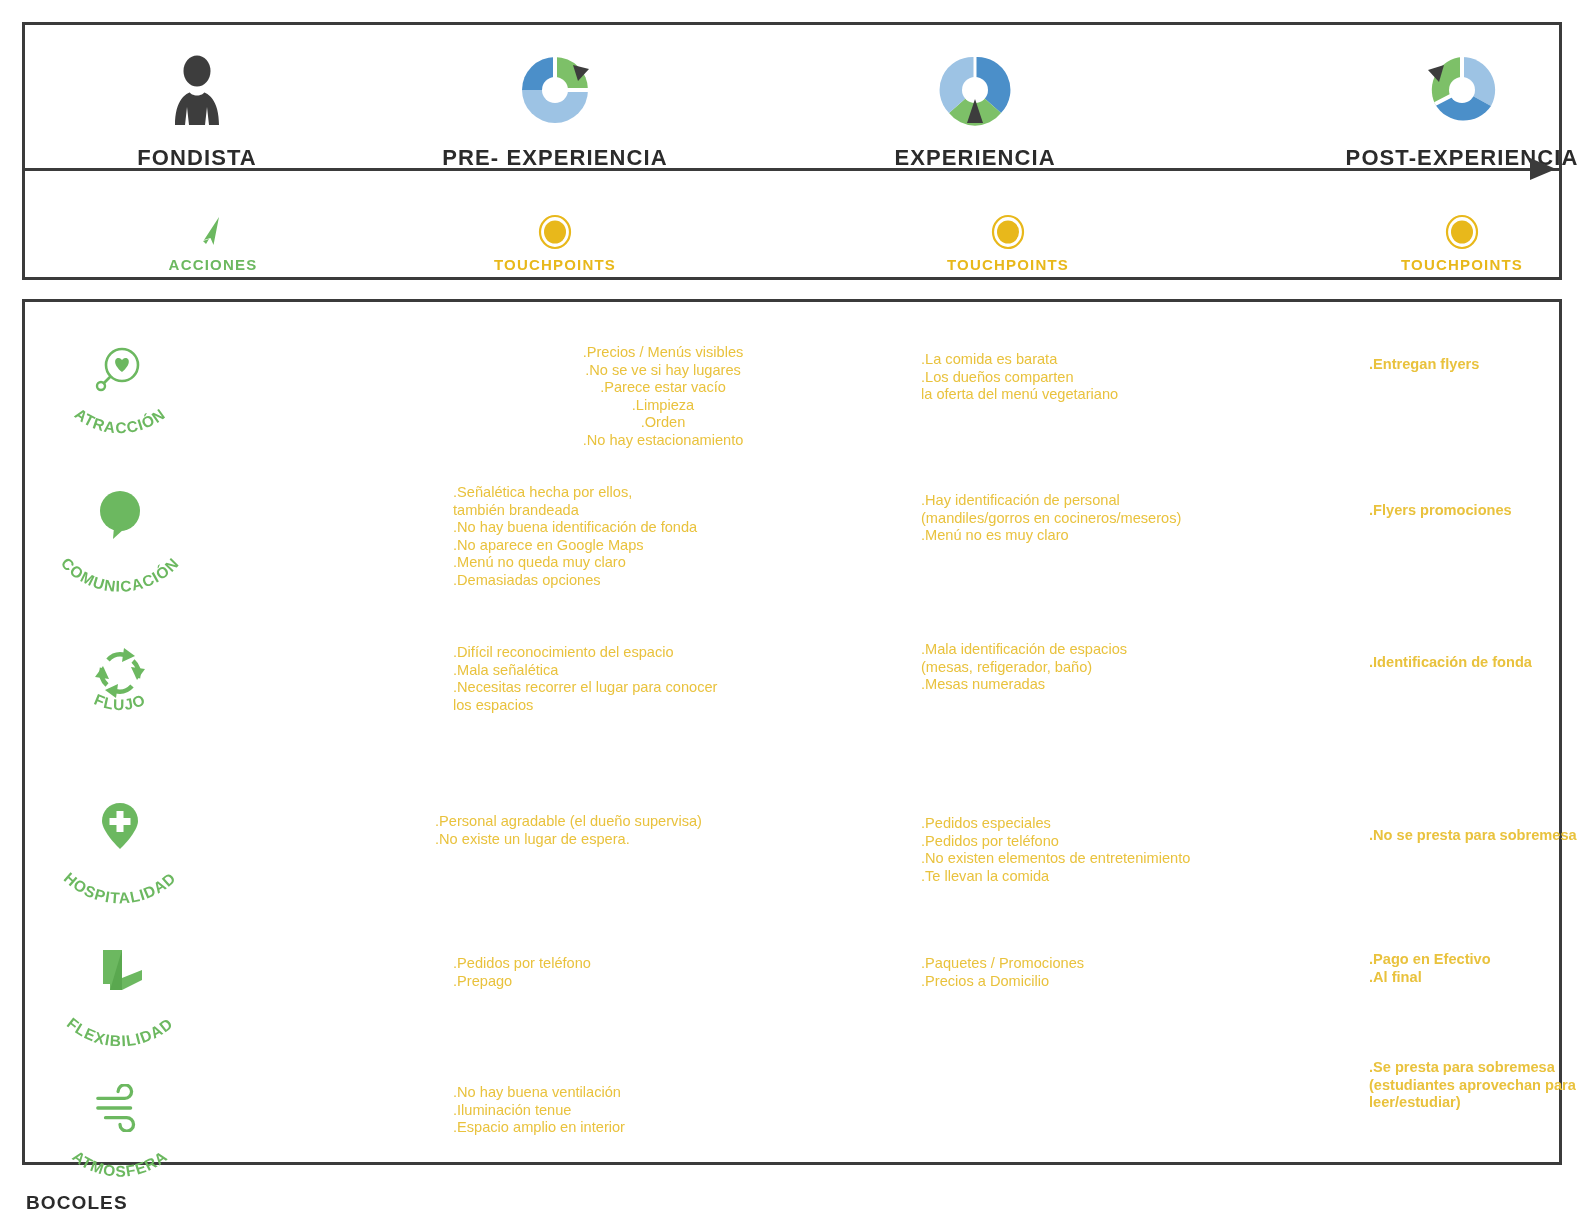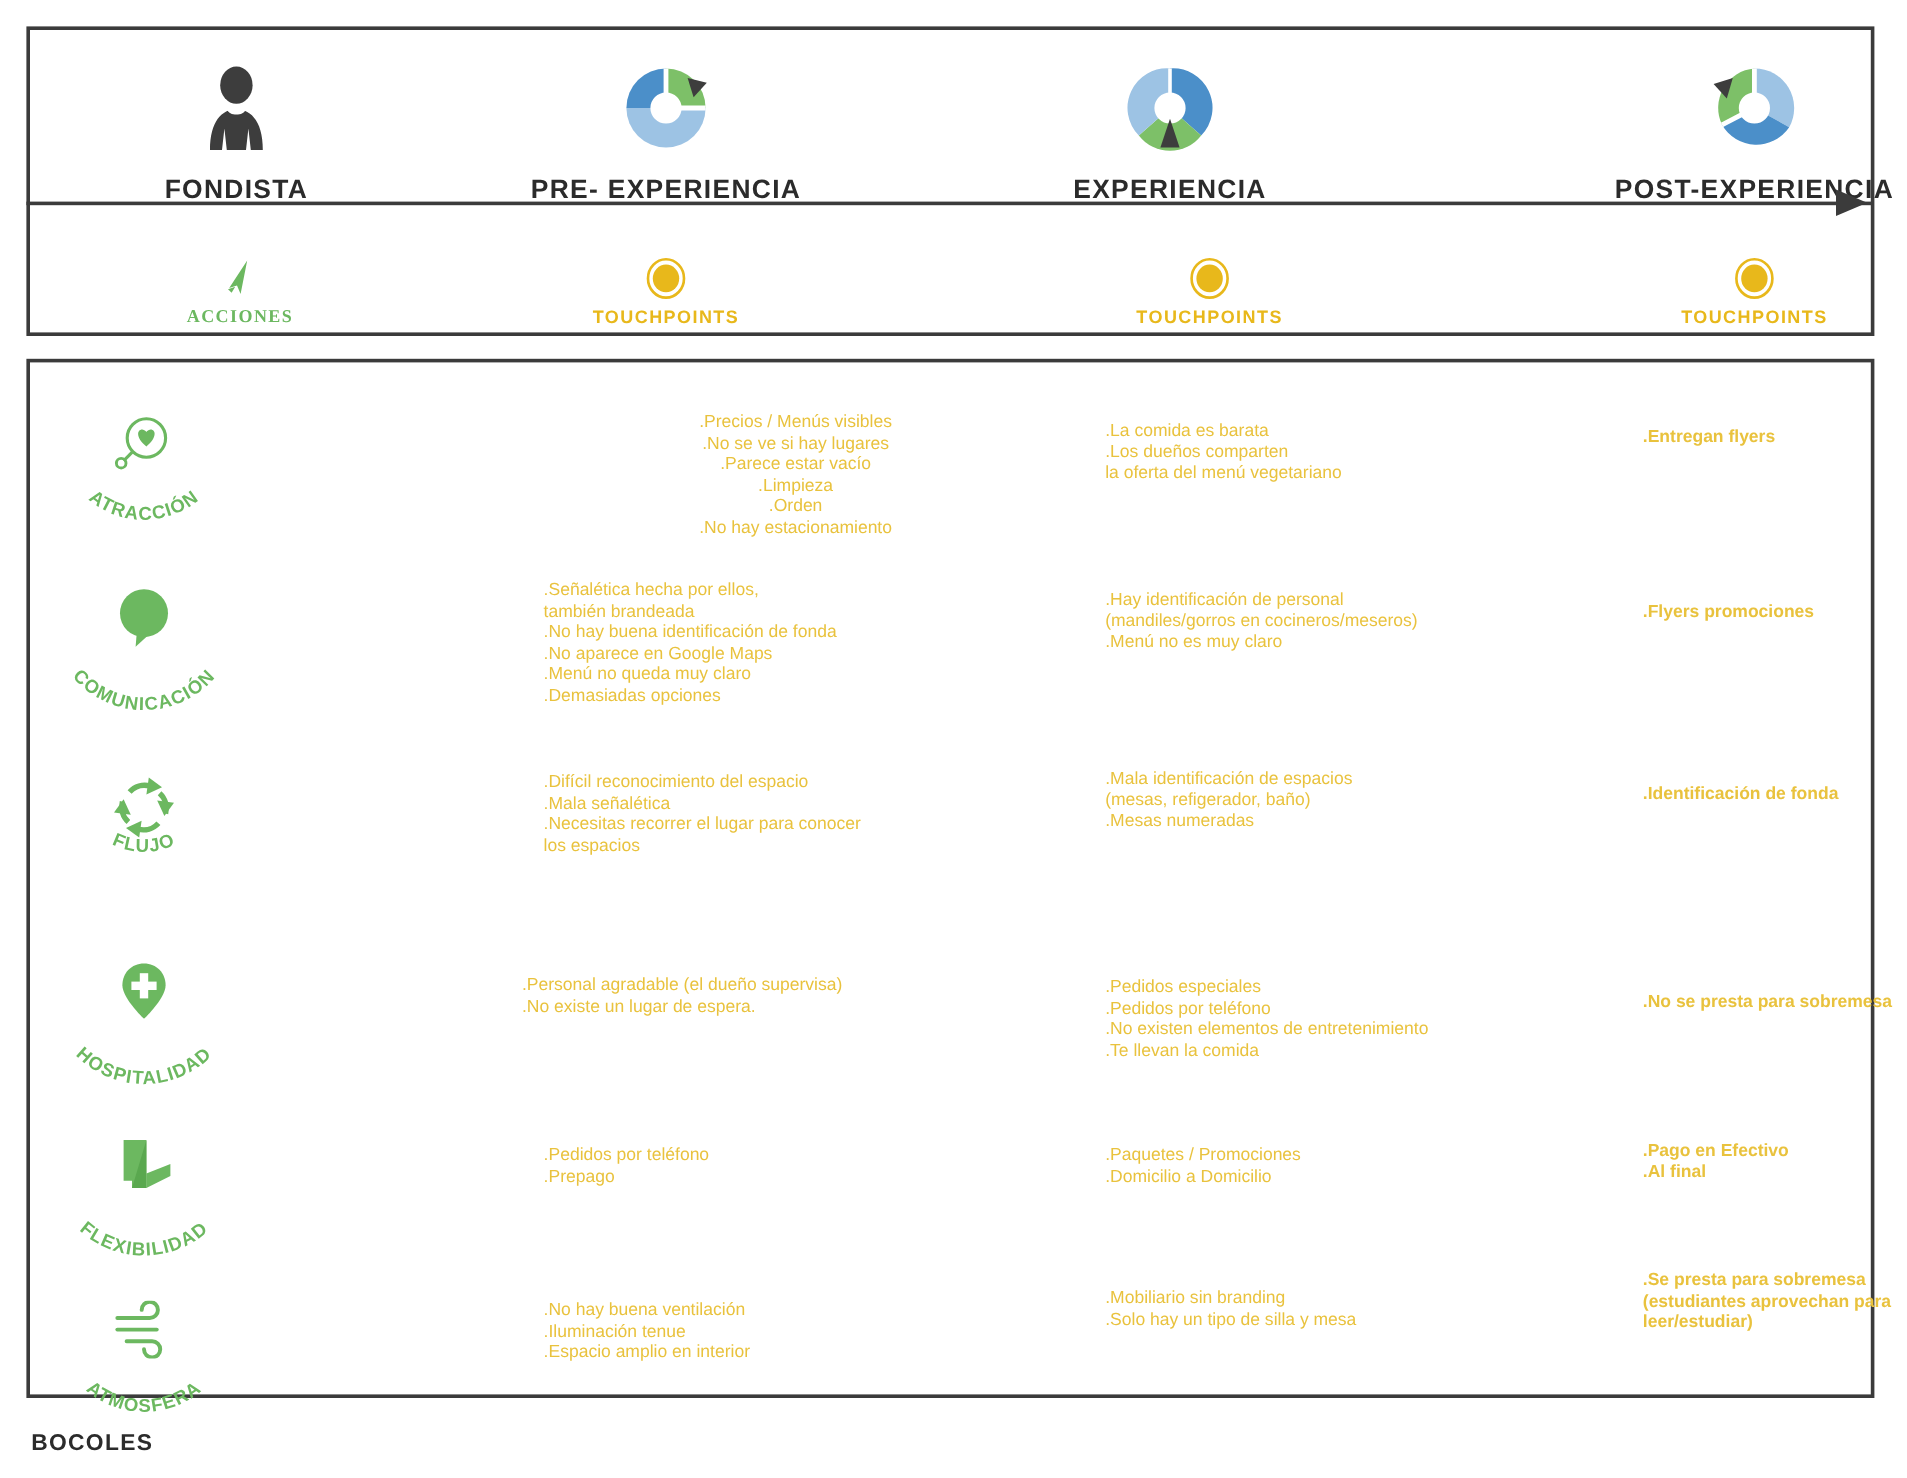--- a/index.html
+++ b/index.html
@@ -217,21 +217,21 @@
         <path d="M68 55 A33 33 0 0 1 12 53 L39 39 Z" fill="#4b8fc9"></path>
         <path d="M12 53 A33 33 0 0 1 39 6 L39 39 Z" fill="#7dc068"></path>
         <circle cx="39" cy="39" r="13" fill="#ffffff"></circle>
         <path d="M39 6 L39 39 L12 53" fill="none" stroke="#ffffff" stroke-width="4"></path>
         <polygon points="21,14 5,19 16,31" fill="#3d3d3d"></polygon>
       </svg>
     </div>
     <div class="stage-label">POST-EXPERIENCIA</div>
   </div>
 
-  <div class="act-col" style="left:25px;font-family:Liberation Serif, serif;">
+  <div class="act-col" style="left:38px;">
     <div class="act-icon">
       <svg width="32" height="36" viewBox="0 0 32 36">
         <path d="M22 3 L7 26 L13.5 24 L16.5 31 Z" fill="#6cb860"></path>
         <path d="M9 30 L12 25 L6 27 Z" fill="#6cb860"></path>
       </svg>
     </div>
     <div class="act-label green">ACCIONES</div>
   </div>
 
   <div class="act-col" style="left:380px;">
@@ -387,21 +387,21 @@
         </svg>
       </div>
       <svg class="dim-arc" viewBox="0 0 150 100">
         <path id="arc5" d="M2,36 A80,80 0 0 0 148,36" fill="none"></path>
         <text><textPath href="#arc5" startOffset="50%" text-anchor="middle">FLEXIBILIDAD</textPath></text>
       </svg>
     </div>
     <div class="cell pre" style="top:28px;">.Pedidos por teléfono
 .Prepago</div>
     <div class="cell exp" style="top:28px;">.Paquetes / Promociones
-.Domicilio a Domicilio</div>
+.Precios a Domicilio</div>
     <div class="cell post" style="top:24px;">.Pago en Efectivo
 .Al final</div>
   </div>
 
   <div class="row" style="top:762px;">
     <div class="dim">
       <div class="dim-icon">
         <svg width="58" height="48" viewBox="0 0 58 48">
           <g fill="none" stroke="#6cb860" stroke-width="3.4" stroke-linecap="round">
             <path d="M6 14 H34 A7 7 0 1 0 27 7"></path>
@@ -411,21 +411,19 @@
         </svg>
       </div>
       <svg class="dim-arc" viewBox="0 0 150 100">
         <path id="arc6" d="M8,34 A74,74 0 0 0 142,34" fill="none"></path>
         <text><textPath href="#arc6" startOffset="50%" text-anchor="middle">ATMOSFERA</textPath></text>
       </svg>
     </div>
     <div class="cell pre" style="top:20px;">.No hay buena ventilación
 .Iluminación tenue
 .Espacio amplio en interior</div>
-    <div class="cell exp" style="top:10px;">.Mobiliario sin branding
-.Solo hay un tipo de silla y mesa</div>
     <div class="cell post" style="top:-5px; width:240px;">.Se presta para sobremesa
 (estudiantes aprovechan para
 leer/estudiar)</div>
   </div>
 </div>
 
 <div class="footer-label">BOCOLES</div>
 
 </body></html>

